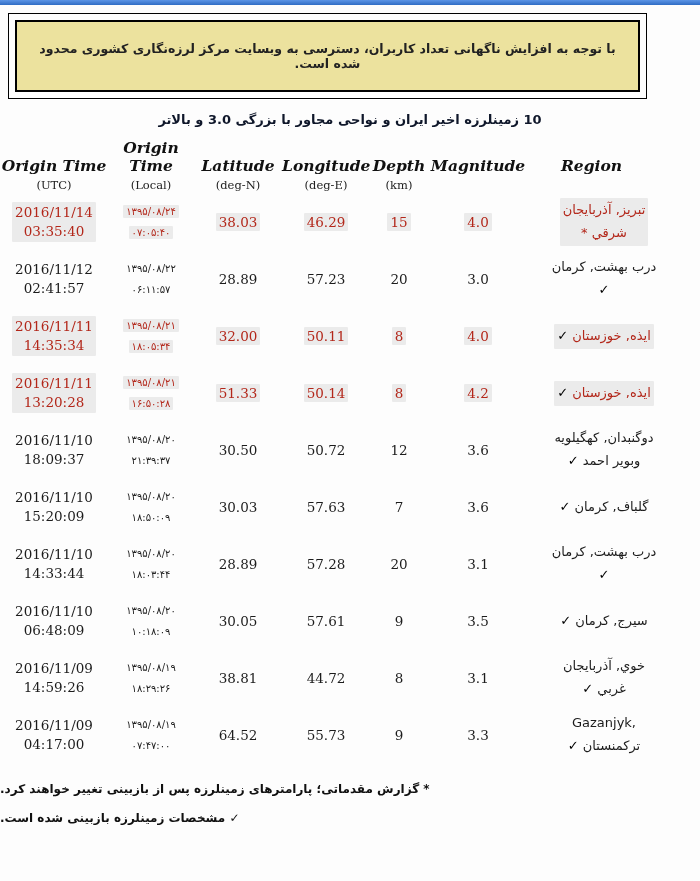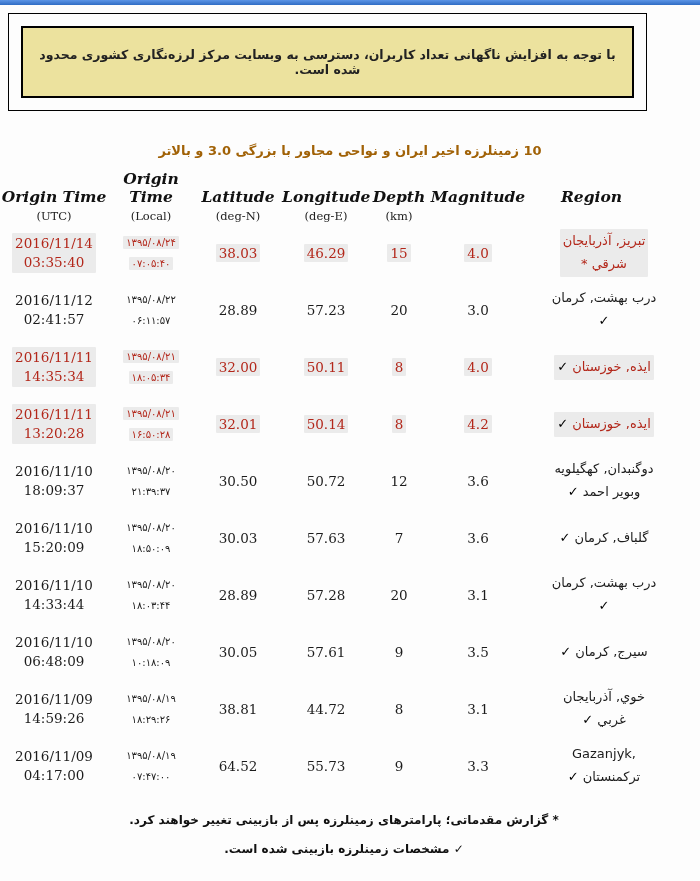--- a/index.html
+++ b/index.html
@@ -2,33 +2,33 @@
 <html lang="fa"><head>
 <meta charset="utf-8">
 <style>
   html,body{margin:0;padding:0;}
   body{
     width:700px;height:881px;background:#fdfdfd;overflow:hidden;
     font-family:"DejaVu Sans",sans-serif;color:#1c1c1c;
   }
   .top-bar{height:5px;width:700px;background:linear-gradient(#5c95e6,#2f6cc4);}
   .banner-outer{
-    margin:8px 53px 8px 8px;border:1px solid #000;padding:12px;background:#fdfdfd;
+    margin:8px 53px 8px 8px;border:1px solid #000;padding:6px;background:#fdfdfd;
   }
   .banner-inner{
     border:2px solid #000;background:#ece29e;
     display:flex;align-items:center;justify-content:center;height:68px;
   }
   .banner-text{
     direction:rtl;text-align:center;font-size:12.5px;font-weight:700;color:#222;
     padding:0 14px;
   }
   .title{
-    margin-top:32px;direction:rtl;text-align:center;
-    font-size:13px;font-weight:600;color:#a16207;
+    margin-top:13px;direction:rtl;text-align:center;
+    font-size:13px;font-weight:600;color:#0f172a;
   }
   table{width:700px;border-collapse:collapse;table-layout:fixed;margin-top:12px;}
   thead th{
     font-family:"DejaVu Serif",serif;font-weight:700;font-size:15.5px;color:#111;
     vertical-align:bottom;padding:0;text-align:center;line-height:1.15;
   }
   thead .label{padding-bottom:2px;font-style:italic;}
   thead .unit{
     font-weight:400;font-size:11.5px;height:17px;line-height:17px;
     font-family:"DejaVu Serif",serif;color:#222;
@@ -46,21 +46,21 @@
     line-height:1.75;padding-right:20px;
   }
   thead th.c-region{padding-right:45px;}
   tr.red td{color:#b3271a;}
   tr.red .hl{background:#ebebeb;}
   .hl{display:inline-block;padding:1px 3px;border-radius:1px;}
   .check{color:#000;font-weight:700;}
   .footnotes{margin-top:18px;direction:rtl;}
   .fn{
     padding-right:12px;margin-bottom:15px;font-size:12px;font-weight:700;color:#111;
-    text-align:center;
+    text-align:left;
   }
 </style>
 </head>
 <body>
 
 <div>
 
   <div class="top-bar"></div>
 
   <div class="banner-outer">
@@ -155,21 +155,21 @@
           <td class="c-mag"><span class="hl">4.0</span></td>
           <td class="c-region"><span class="hl pre">ایذه, خوزستان <span class="check">✓</span></span></td>
         </tr>
         <tr class="red">
           <td class="c-utc"><span class="hl pre">2016/11/11
 13:20:28</span></td>
           <td class="c-local">
             <div class="ld"><span class="hl">۱۳۹۵/۰۸/۲۱</span></div>
             <div><span class="hl">۱۶:۵۰:۲۸</span></div>
           </td>
-          <td class="c-lat"><span class="hl">32.01</span></td>
+          <td class="c-lat"><span class="hl">51.33</span></td>
           <td class="c-lon"><span class="hl">50.14</span></td>
           <td class="c-depth"><span class="hl">8</span></td>
           <td class="c-mag"><span class="hl">4.2</span></td>
           <td class="c-region"><span class="hl pre">ایذه, خوزستان <span class="check">✓</span></span></td>
         </tr>
         <tr>
           <td class="c-utc"><span class="hl pre">2016/11/10
 18:09:37</span></td>
           <td class="c-local">
             <div class="ld"><span class="hl">۱۳۹۵/۰۸/۲۰</span></div>

